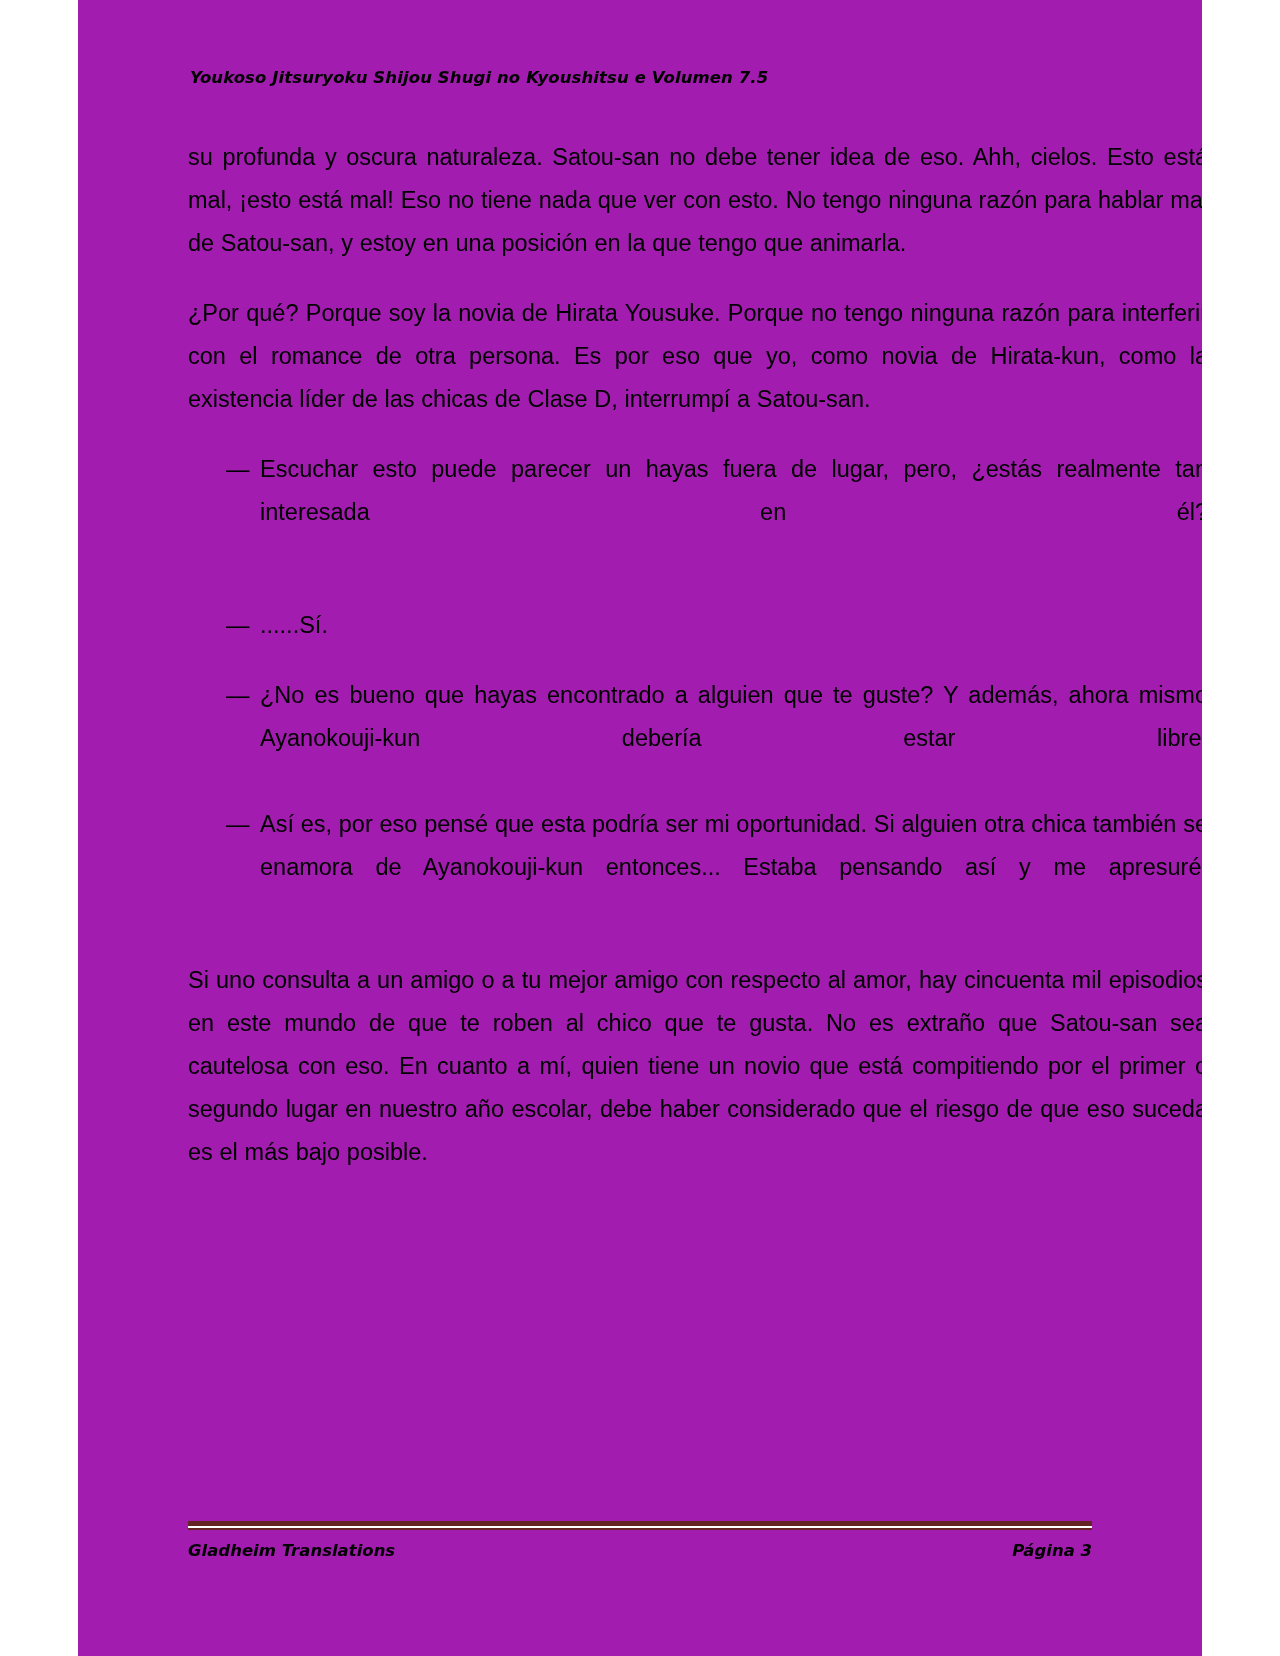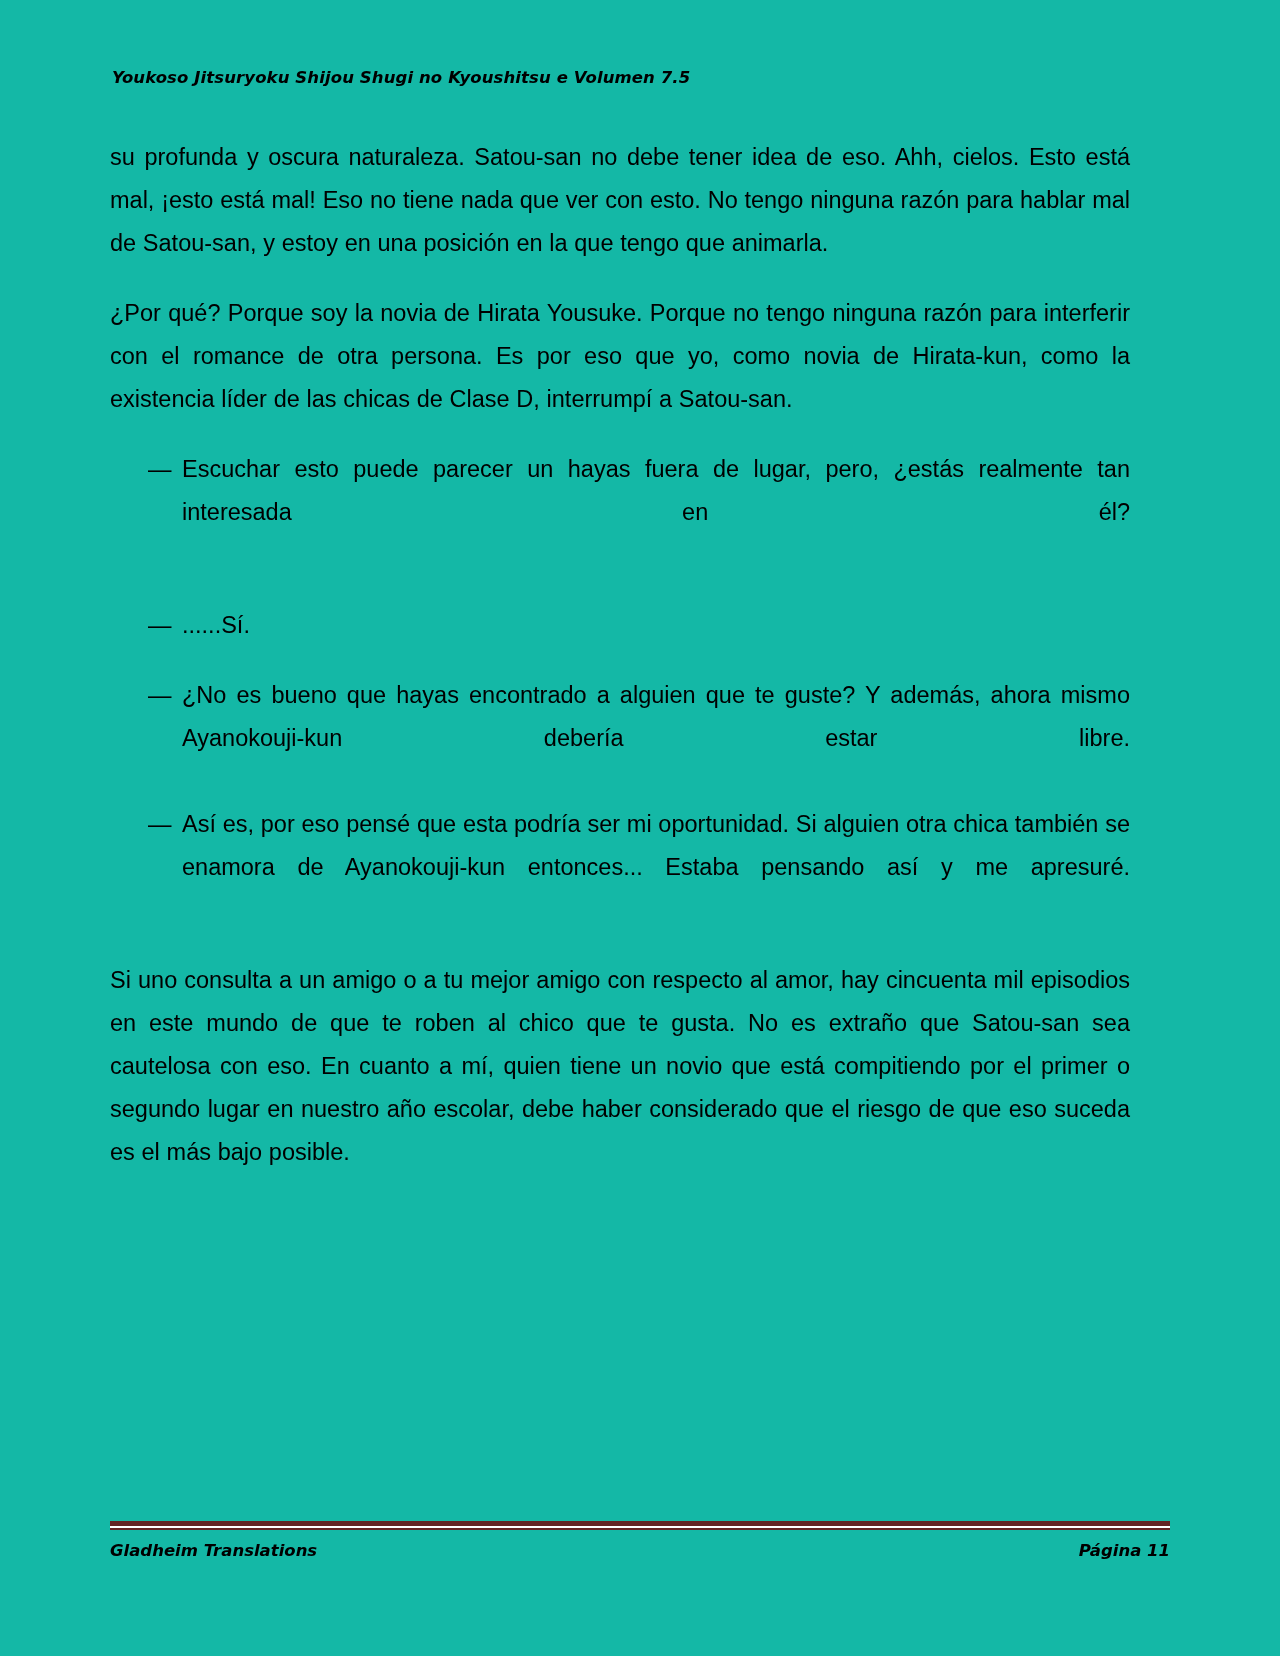--- a/index.html
+++ b/index.html
@@ -6,24 +6,24 @@
     margin: 0;
     padding: 0;
     background: #ffffff;
   }
   body {
     font-family: "Liberation Sans", sans-serif;
     color: #000000;
   }
   .page {
     position: relative;
-    width: 1280px;
+    width: 1124px;
     height: 1656px;
     margin: 0 auto;
-    background: #14b8a6;
+    background: #a21caf;
     box-sizing: border-box;
     overflow: hidden;
   }
 
   
   .page-header {
     position: absolute;
     top: 68px;
     left: 112px;
     right: 112px;
@@ -172,17 +172,17 @@
 
 
   </div>
 
   <div class="page-footer">
     <div class="footer-rule-thick"></div>
     <div class="footer-rule-gap"></div>
     <div class="footer-rule-thin"></div>
     <div class="footer-row">
       <div class="footer-left">Gladheim Translations</div>
-      <div class="footer-right">Página 11</div>
+      <div class="footer-right">Página 3</div>
     </div>
   </div>
 
 </div>
 
 </body></html>

